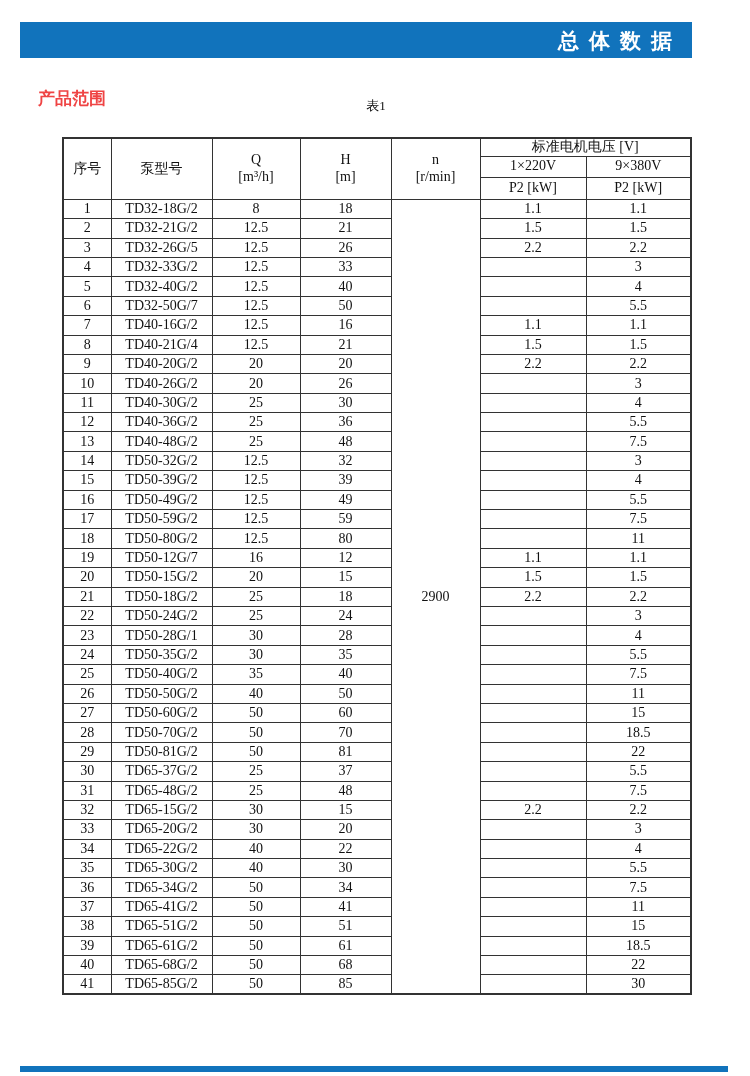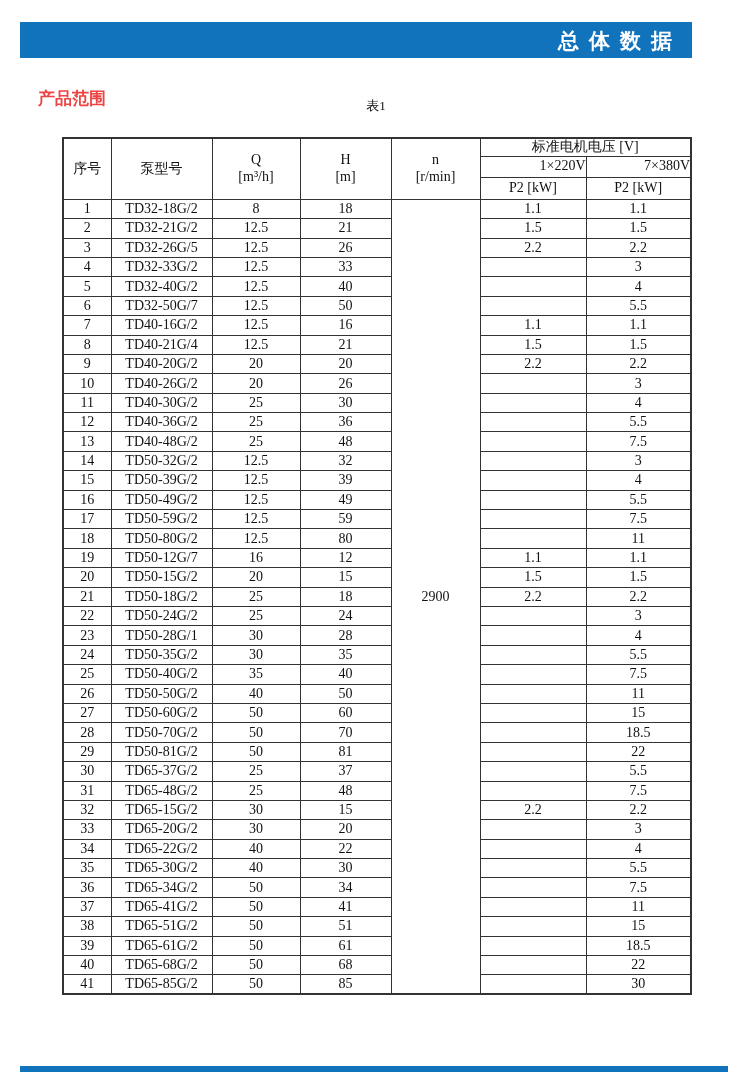--- a/index.html
+++ b/index.html
@@ -52,21 +52,21 @@
     padding: 0;
     text-align: center;
     vertical-align: middle;
     font-weight: normal;
     color: var(--ink);
     overflow: hidden;
     white-space: nowrap;
   }
   .product-table thead th { font-size: 14px; line-height: 1.2; }
   .hrow-a th.span-voltage { height: 15px; font-size: 14px; margin-left: 12px; }
-  .hrow-b th { height: 21px; font-size: 13px; text-align: right; }
+  .hrow-b th { height: 21px; font-size: 13px; }
   .hrow-c th { height: 22px; font-size: 13px; margin-top: 20px; }
   .product-table tbody td {
     font-size: 14px;
     height: 19.4px;
     line-height: 1;
   }
   .bottom-bar {
     position: absolute; left: 20px; top: 1066px;
     width: 708px; height: 6px;
     background: var(--accent);
@@ -106,21 +106,21 @@
         <div>[m]</div>
       </th>
       <th rowspan="3">
         <div>n</div>
         <div>[r/min]</div>
       </th>
       <th colspan="2" class="span-voltage">标准电机电压 [V]</th>
     </tr>
     <tr class="hrow-b">
       <th>1×220V</th>
-      <th>7×380V</th>
+      <th>9×380V</th>
     </tr>
     <tr class="hrow-c">
       <th>P2 [kW]</th>
       <th>P2 [kW]</th>
     </tr>
   </thead>
   <tbody>
       <tr>
         <td>1</td>
         <td>TD32-18G/2</td>

